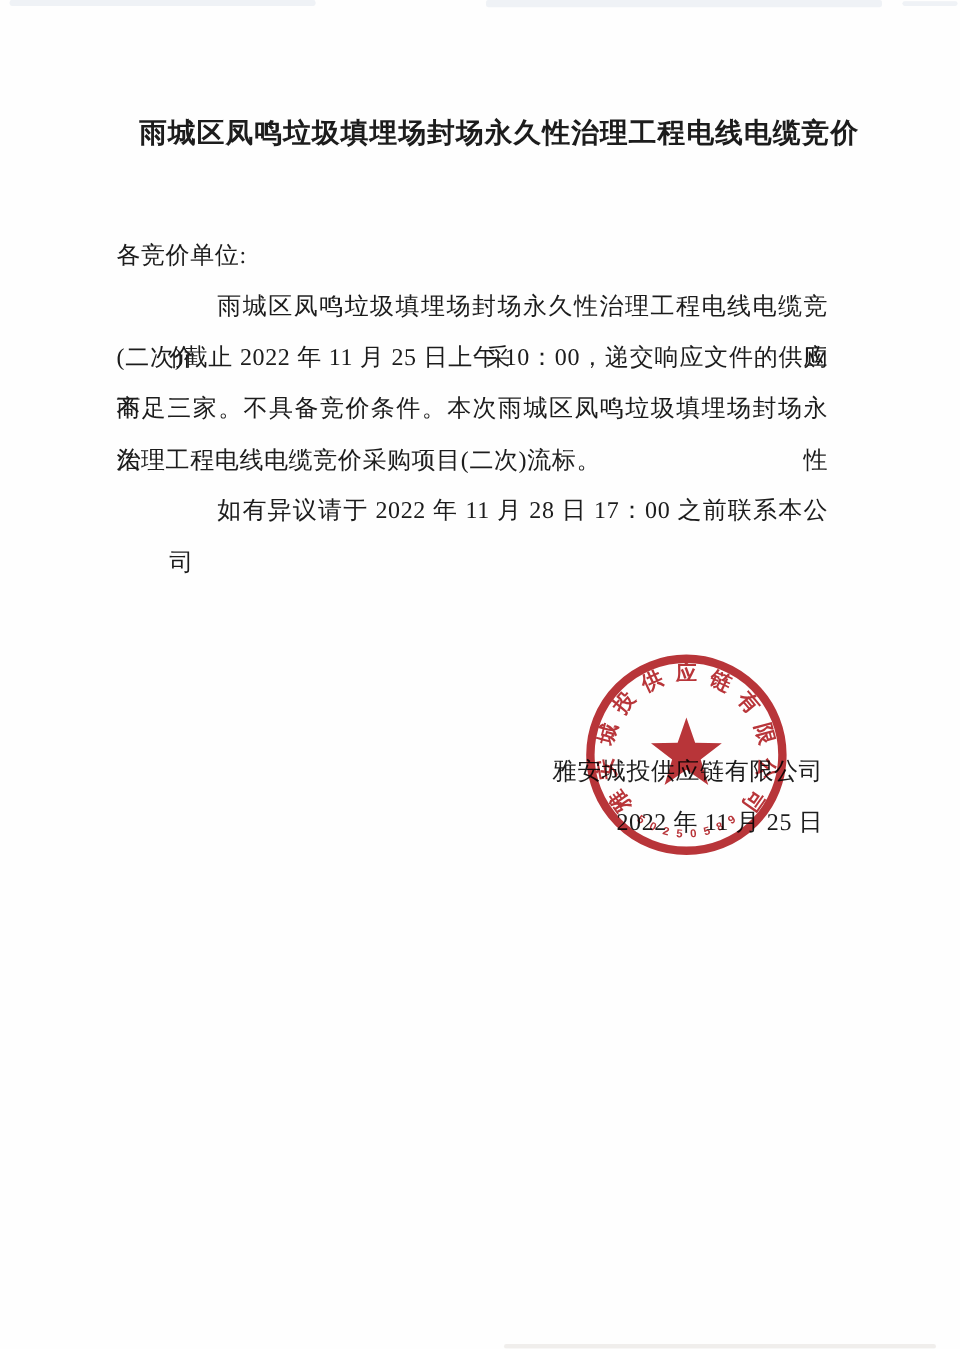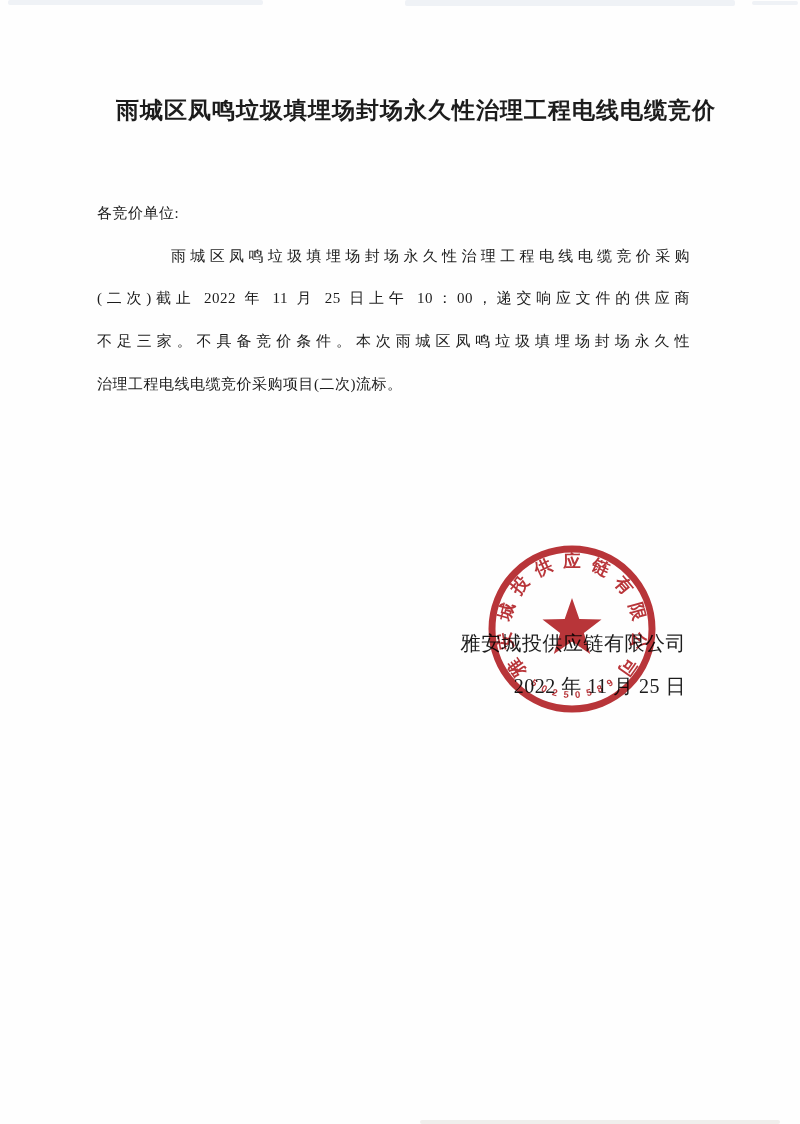--- a/index.html
+++ b/index.html
@@ -14,21 +14,21 @@
   .band-c{left:752px;top:1px;width:46px;height:4px;}
   .band-d{left:420px;bottom:0;width:360px;height:4px;opacity:.35;background:#d8d2cc;}
 
   .doc-title{
     position:absolute;top:88px;left:16px;width:800px;text-align:center;
     font-family:"Liberation Sans","DejaVu Sans",sans-serif;
     font-weight:700;font-size:23px;line-height:45px;letter-spacing:1px;
   }
   .doc-body{
     position:absolute;top:192px;left:97px;width:593px;
-    font-size:15px;
+    font-size:20px;
   }
   .bline{height:42.7px;line-height:42.7px;letter-spacing:.5px;}
   .bline.indent{text-indent:2em;margin-left:44px;}
   .bline.fill{text-align:justify;text-align-last:justify;}
 
   .signature{
     position:absolute;top:622px;left:0;width:686px;text-align:right;font-size:20px;
   }
   .signature .sig-line{height:42.7px;line-height:42.7px;letter-spacing:.5px;}
 
@@ -62,20 +62,21 @@
   <div class="doc-title">
     <div>雨城区凤鸣垃圾填埋场封场永久性治理工程电线电缆竞价</div>
   </div>
 
   <div class="doc-body" id="body-lines">
       <div class="bline">各竞价单位:</div>
       <div class="bline indent fill">雨城区凤鸣垃圾填埋场封场永久性治理工程电线电缆竞价采购</div>
       <div class="bline fill">(二次)截止 2022 年 11 月 25 日上午 10：00，递交响应文件的供应商</div>
       <div class="bline fill">不足三家。不具备竞价条件。本次雨城区凤鸣垃圾填埋场封场永久性</div>
       <div class="bline">治理工程电线电缆竞价采购项目(二次)流标。</div>
+      <div class="bline indent fill">如有异议请于 2022 年 11 月 28 日 17：00 之前联系本公司</div>
     </div>
 
   <div class="signature">
     <div class="sig-line">雅安城投供应链有限公司</div>
     <div class="sig-line">2022 年 11 月 25 日</div>
   </div>
 
   <div class="stamp">
     <svg viewBox="0 0 186 186" width="186" height="186">
       <circle class="seal-ring" cx="93" cy="93" r="80"></circle>

